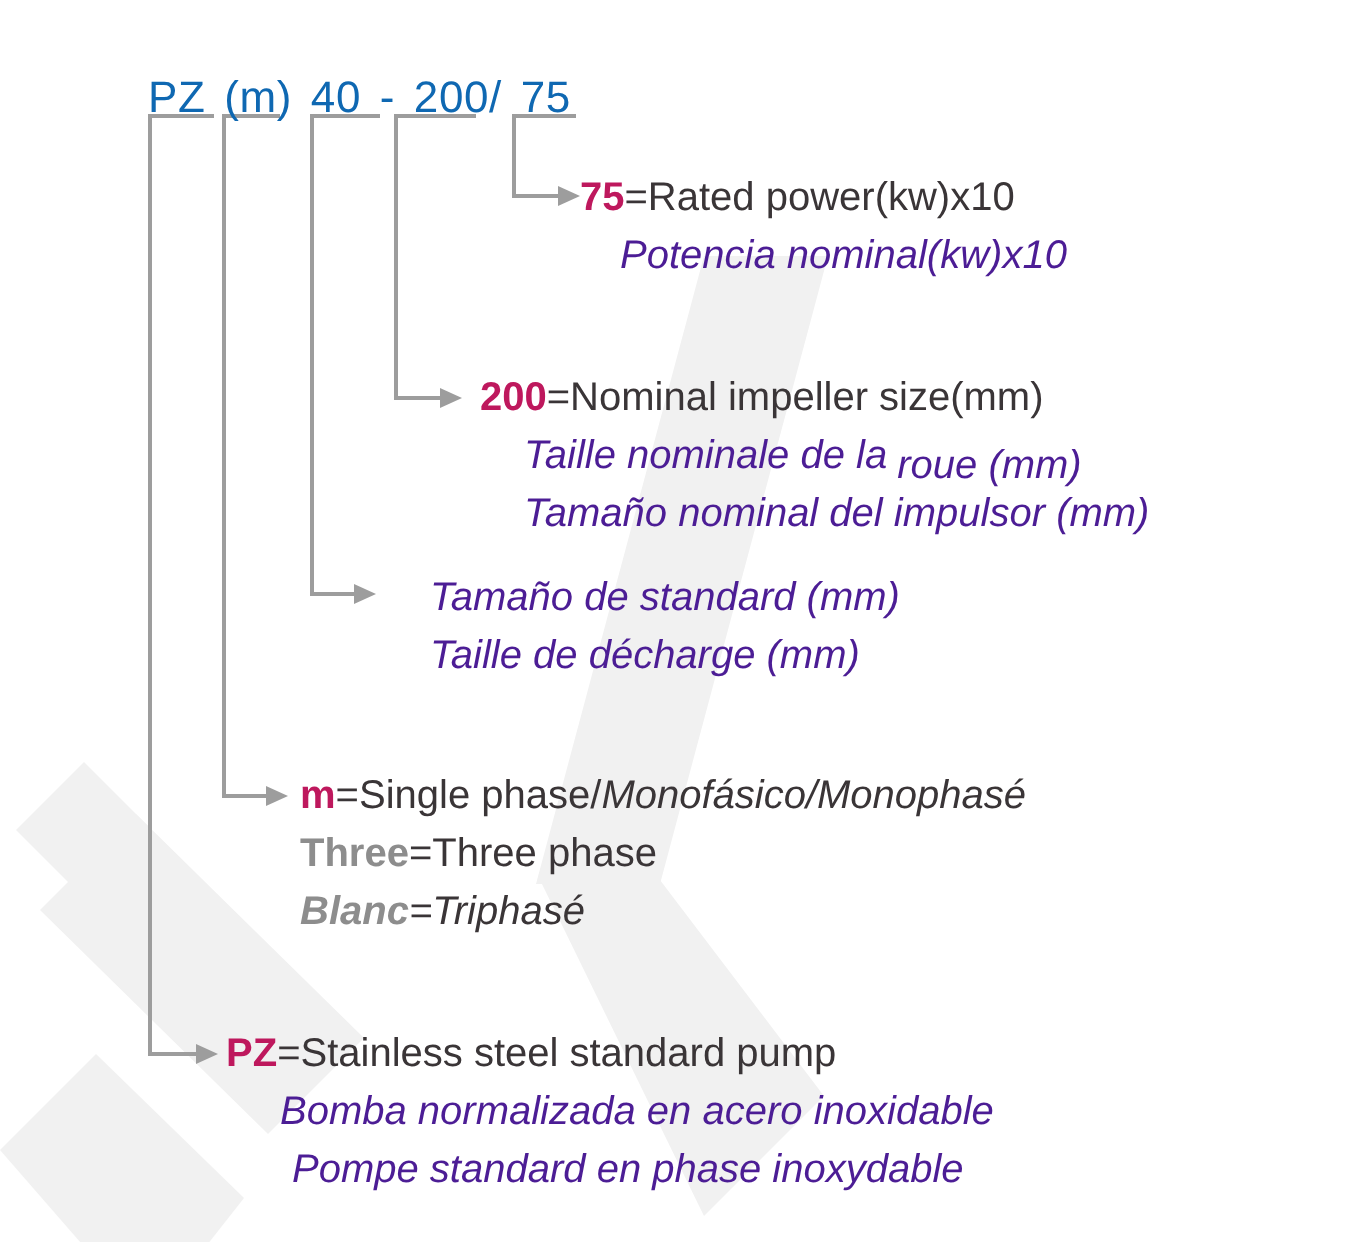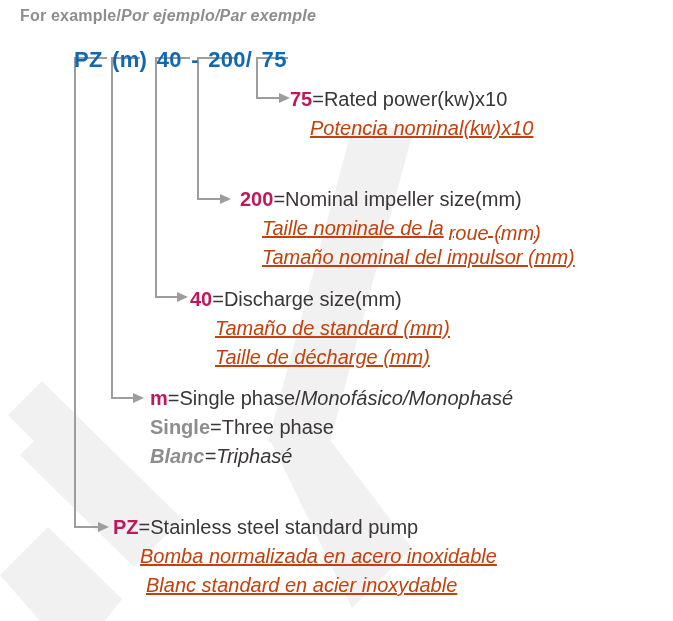--- a/index.html
+++ b/index.html
@@ -9,31 +9,31 @@
     color:#3a3537;
   }
   .canvas{position:absolute;inset:0;}
   svg.layer{position:absolute;left:0;top:0;}
   .heading{
     position:absolute;left:20px;top:7px;
     font-size:16px;font-weight:bold;color:#8d8d8d;letter-spacing:.2px;
   }
   .heading .it{font-style:italic;}
   .model-code{
-    position:absolute;left:74px;top:47px;
-    font-size:22px;font-weight:bold;color:#0f68b2;
+    position:absolute;left:74px;top:36px;
+    font-size:22px;font-weight:normal;color:#0f68b2;
     letter-spacing:.3px;word-spacing:3px;white-space:nowrap;
   }
   .block{position:absolute;font-size:20px;white-space:nowrap;}
   .block .line{height:29px;line-height:29px;}
   .code{color:#be185d;font-weight:bold;}
   .it{font-style:italic;}
   .gray-term{color:#8d8d8d;font-weight:bold;}
   .lower{position:relative;top:5px;margin-left:5px;}
-  .sub{color:#c2410c;text-decoration:underline;}
+  .sub{color:#4c1d95;}
 </style>
 </head>
 <body>
 
 <div class="canvas">
 
   <svg class="layer" width="673" height="621" viewBox="0 0 673 621">
     <g fill="#f1f1f1">
       <polygon points="352,128 414,128 330,442 268,442"></polygon>
       <polygon points="270,440 330,440 412,548 352,608"></polygon>
@@ -53,23 +53,20 @@
     </g>
     <g fill="#9d9d9d">
       <polygon points="98,522 98,532 109,527"></polygon>
       <polygon points="133,393 133,403 144,398"></polygon>
       <polygon points="177,292 177,302 188,297"></polygon>
       <polygon points="220,194 220,204 231,199"></polygon>
       <polygon points="279,93 279,103 290,98"></polygon>
     </g>
   </svg>
 
-  <div class="heading">
-    <span>For example/</span><span class="it">Por ejemplo/Par exemple</span>
-  </div>
 
   <div class="model-code">PZ (m) 40 - 200/ 75</div>
 
   <div class="block" style="left:290px;top:85px">
     <div class="line">
       <span class="code">75</span><span>=Rated power(kw)x10</span>
     </div>
     <div class="line it sub" style="padding-left:20px">Potencia nominal(kw)x10</div>
   </div>
 
@@ -77,40 +74,37 @@
     <div class="line">
       <span class="code">200</span><span>=Nominal impeller size(mm)</span>
     </div>
     <div class="line it sub" style="padding-left:22px">
       <span>Taille nominale de la</span><span class="lower">roue (mm)</span>
     </div>
     <div class="line it sub" style="padding-left:22px">Tamaño nominal del impulsor (mm)</div>
   </div>
 
   <div class="block" style="left:190px;top:285px">
-    <div class="line">
-      <span class="code">40</span><span>=Discharge size(mm)</span>
-    </div>
     <div class="line it sub" style="padding-left:25px">Tamaño de standard (mm)</div>
     <div class="line it sub" style="padding-left:25px">Taille de décharge (mm)</div>
   </div>
 
   <div class="block" style="left:150px;top:384px">
     <div class="line">
       <span class="code">m</span><span>=Single phase/</span><span class="it">Monofásico/Monophasé</span>
     </div>
     <div class="line">
-      <span class="gray-term">Single</span><span>=Three phase</span>
+      <span class="gray-term">Three</span><span>=Three phase</span>
     </div>
     <div class="line it">
       <span class="gray-term">Blanc</span><span>=Triphasé</span>
     </div>
   </div>
 
   <div class="block" style="left:113px;top:513px">
     <div class="line">
       <span class="code">PZ</span><span>=Stainless steel standard pump</span>
     </div>
     <div class="line it sub" style="padding-left:27px">Bomba normalizada en acero inoxidable</div>
-    <div class="line it sub" style="padding-left:33px">Blanc standard en acier inoxydable</div>
+    <div class="line it sub" style="padding-left:33px">Pompe standard en phase inoxydable</div>
   </div>
 
 </div>
 
 </body></html>

